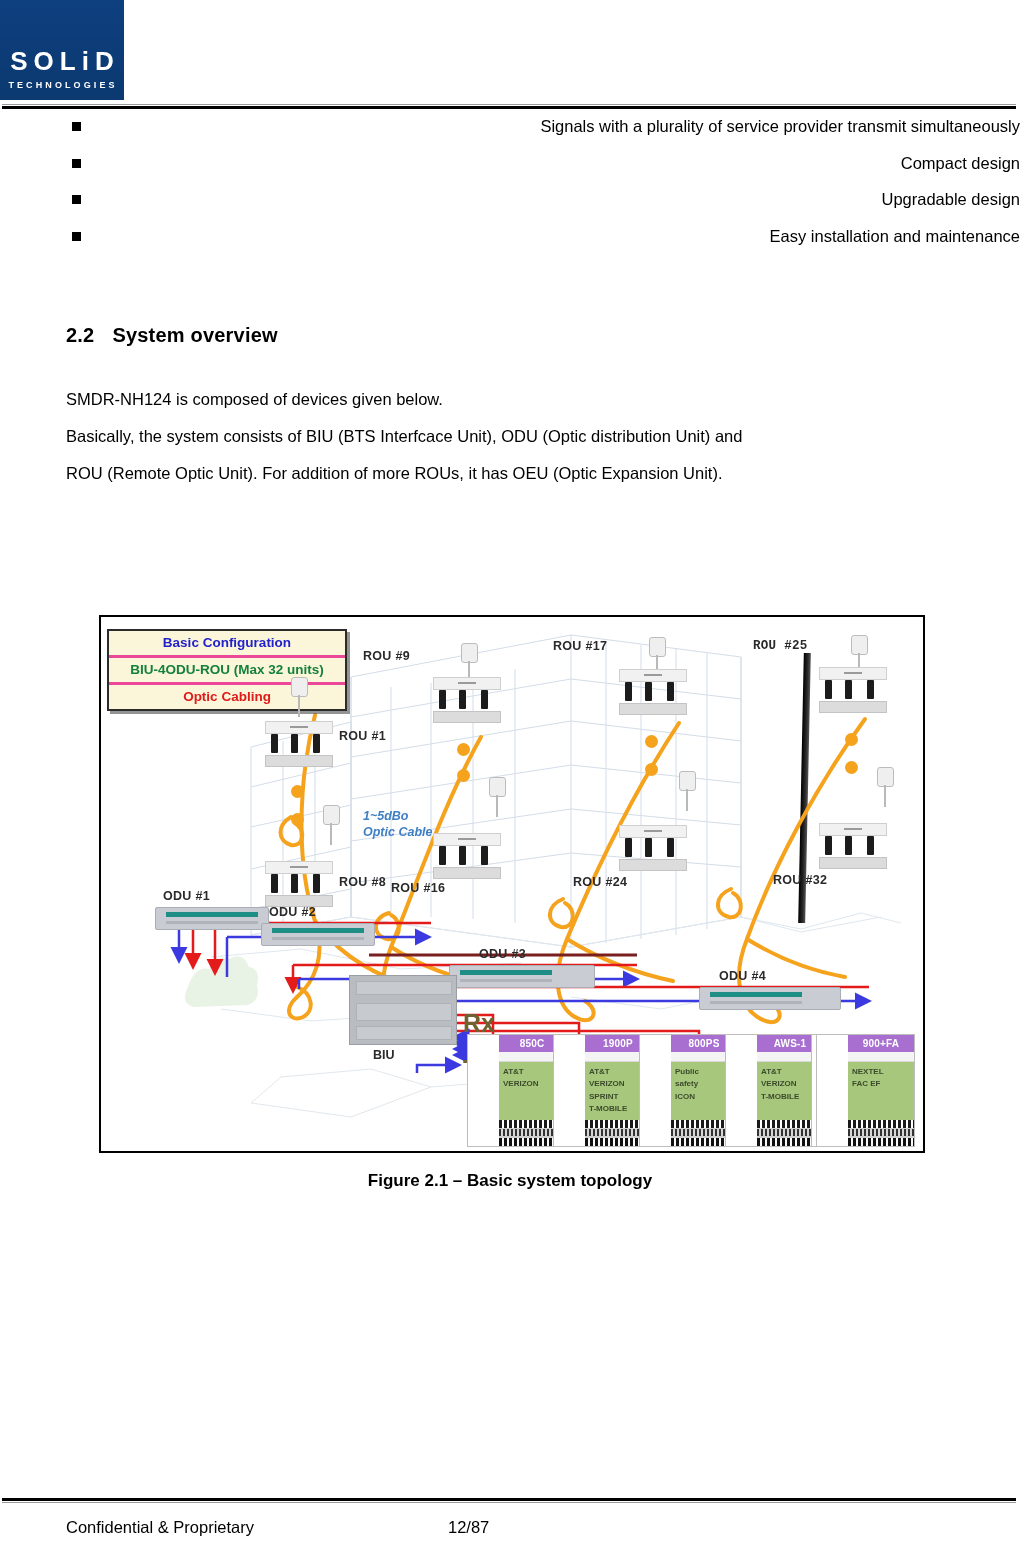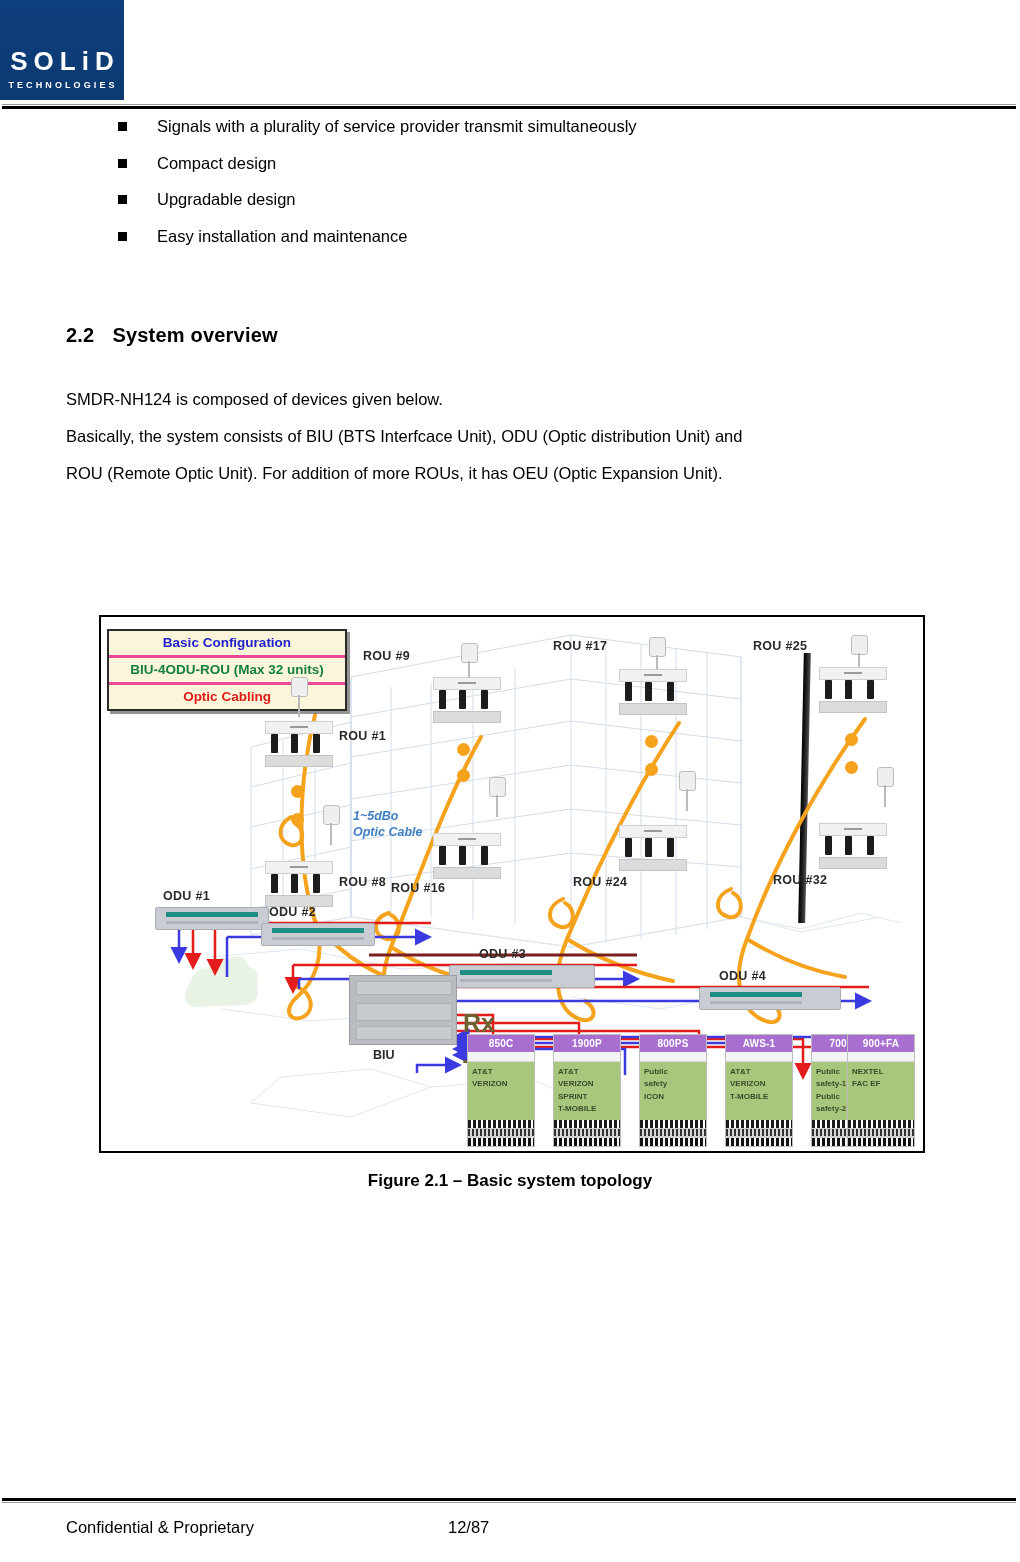--- a/index.html
+++ b/index.html
@@ -94,21 +94,21 @@
     padding: 0;
   }
   .bullet-row {
     display: flex;
     align-items: flex-start;
     font-size: 16.5px;
     line-height: 1;
     color: #000;
   }
   .lvl1 > .bullet-row { margin-left: 108px; margin-bottom: 20px; }
-  .lvl2 > .bullet-row { margin-left: 118px; margin-bottom: 20px; }
+  .lvl2 > .bullet-row { margin-left: 72px; margin-bottom: 20px; text-align: right; }
 
   .bullet-disc {
     flex: 0 0 auto;
     width: 9px;
     height: 9px;
     border-radius: 50%;
     background: #000;
     margin-top: 4px;
     margin-right: 30px;
   }
@@ -288,36 +288,37 @@
 
   .rxtx-label {
     position: absolute;
     font-size: 25px; font-weight: bold;
     color: #6e6330;
     font-family: Liberation Sans, sans-serif;
   }
 
   .optic-note {
     position: absolute;
-    left: 252px; top: 192px;
+    left: 262px; top: 192px;
     font-size: 12.5px;
     font-weight: bold;
     font-style: italic;
     color: #3f7fc4;
     line-height: 1.25;
     font-family: "Liberation Sans", sans-serif;
   }
 
   
   .band-card {
     position: absolute;
     width: 66px;
     bottom: 4px;
     border: 1px solid #bdbdbd;
     background: #ffffff;
+    padding-left: 31px;
   }
   .band-card .hdr {
     height: 17px; line-height: 17px;
     background: #a86fd0;
     color: #ffffff;
     font-size: 10px;
     font-weight: bold;
     text-align: center;
     letter-spacing: 0.2px;
     font-family: "Liberation Sans", sans-serif;
@@ -645,21 +646,21 @@
     <div class="antenna" style="left:750px;top:18px;"></div>
     <div class="rou-dev" style="left:714px;top:50px;">
       <div class="cap"></div>
       <div class="bars">
           <i></i>
           <i></i>
           <i></i>
         </div>
       <div class="base"></div>
     </div>
-    <div class="rou-label" style="left:652px;top:22px;">ROU #25</div>
+    <div class="rou-label" style="left:652px;top:22px;font-family:Liberation Mono, monospace;">ROU #25</div>
     <div class="opt-dot" style="left:744px;top:116px;"></div>
     <div class="opt-dot" style="left:744px;top:144px;"></div>
     <div class="antenna" style="left:776px;top:150px;"></div>
     <div class="rou-dev" style="left:714px;top:206px;">
       <div class="cap"></div>
       <div class="bars">
           <i></i>
           <i></i>
           <i></i>
         </div>

